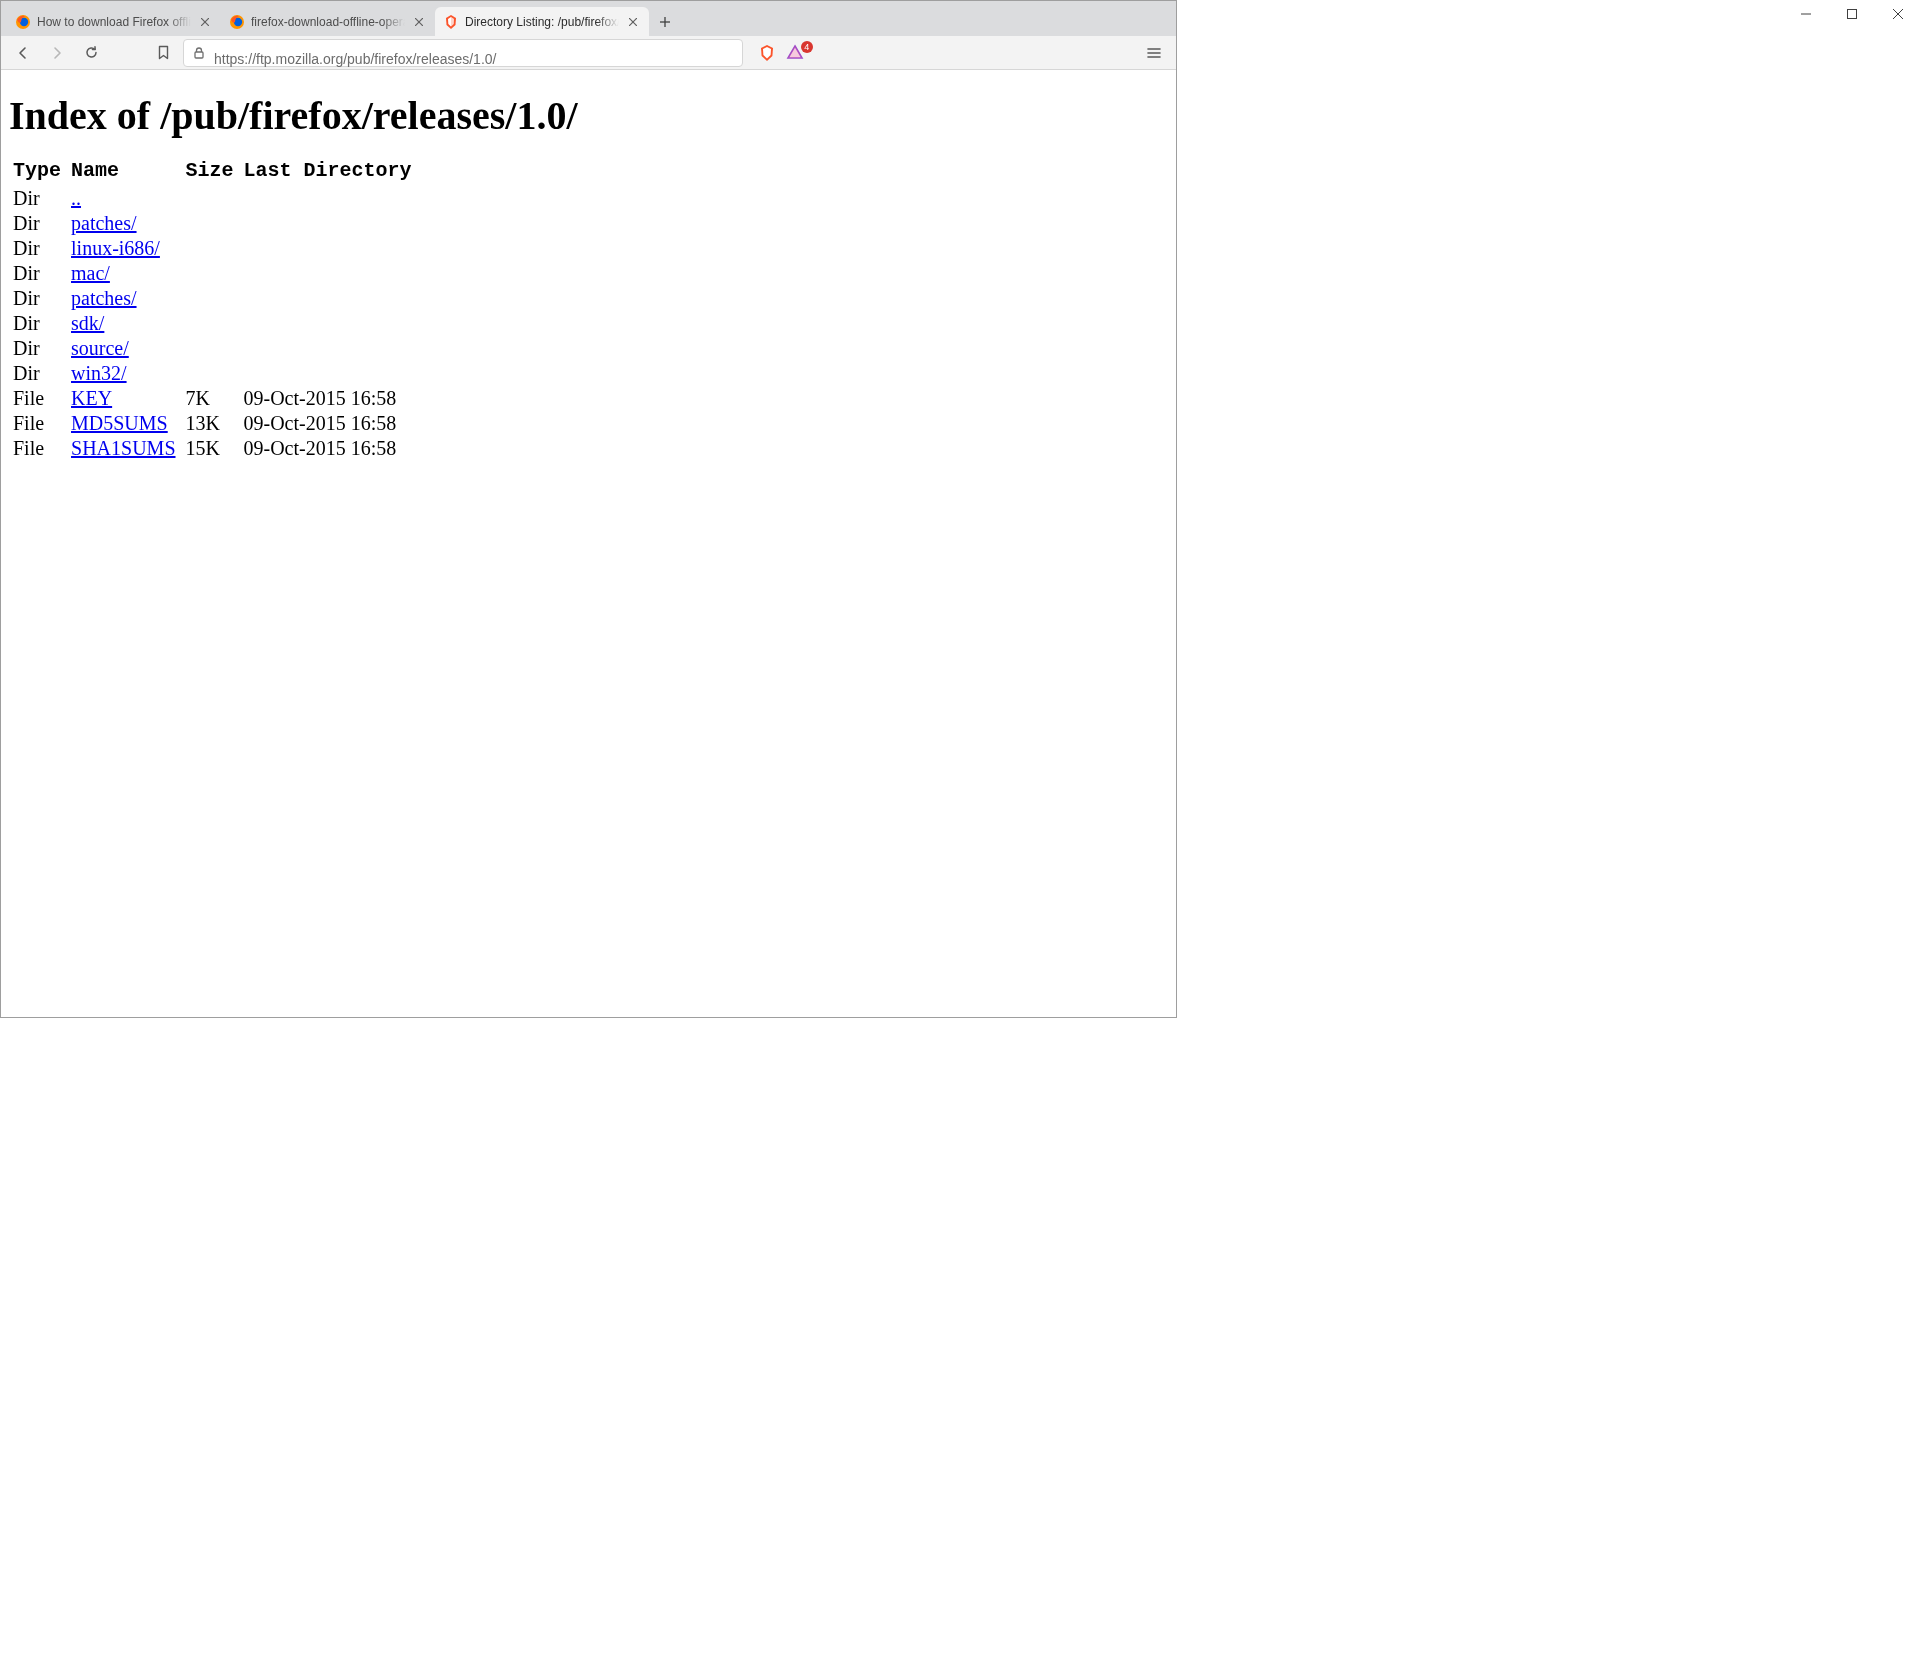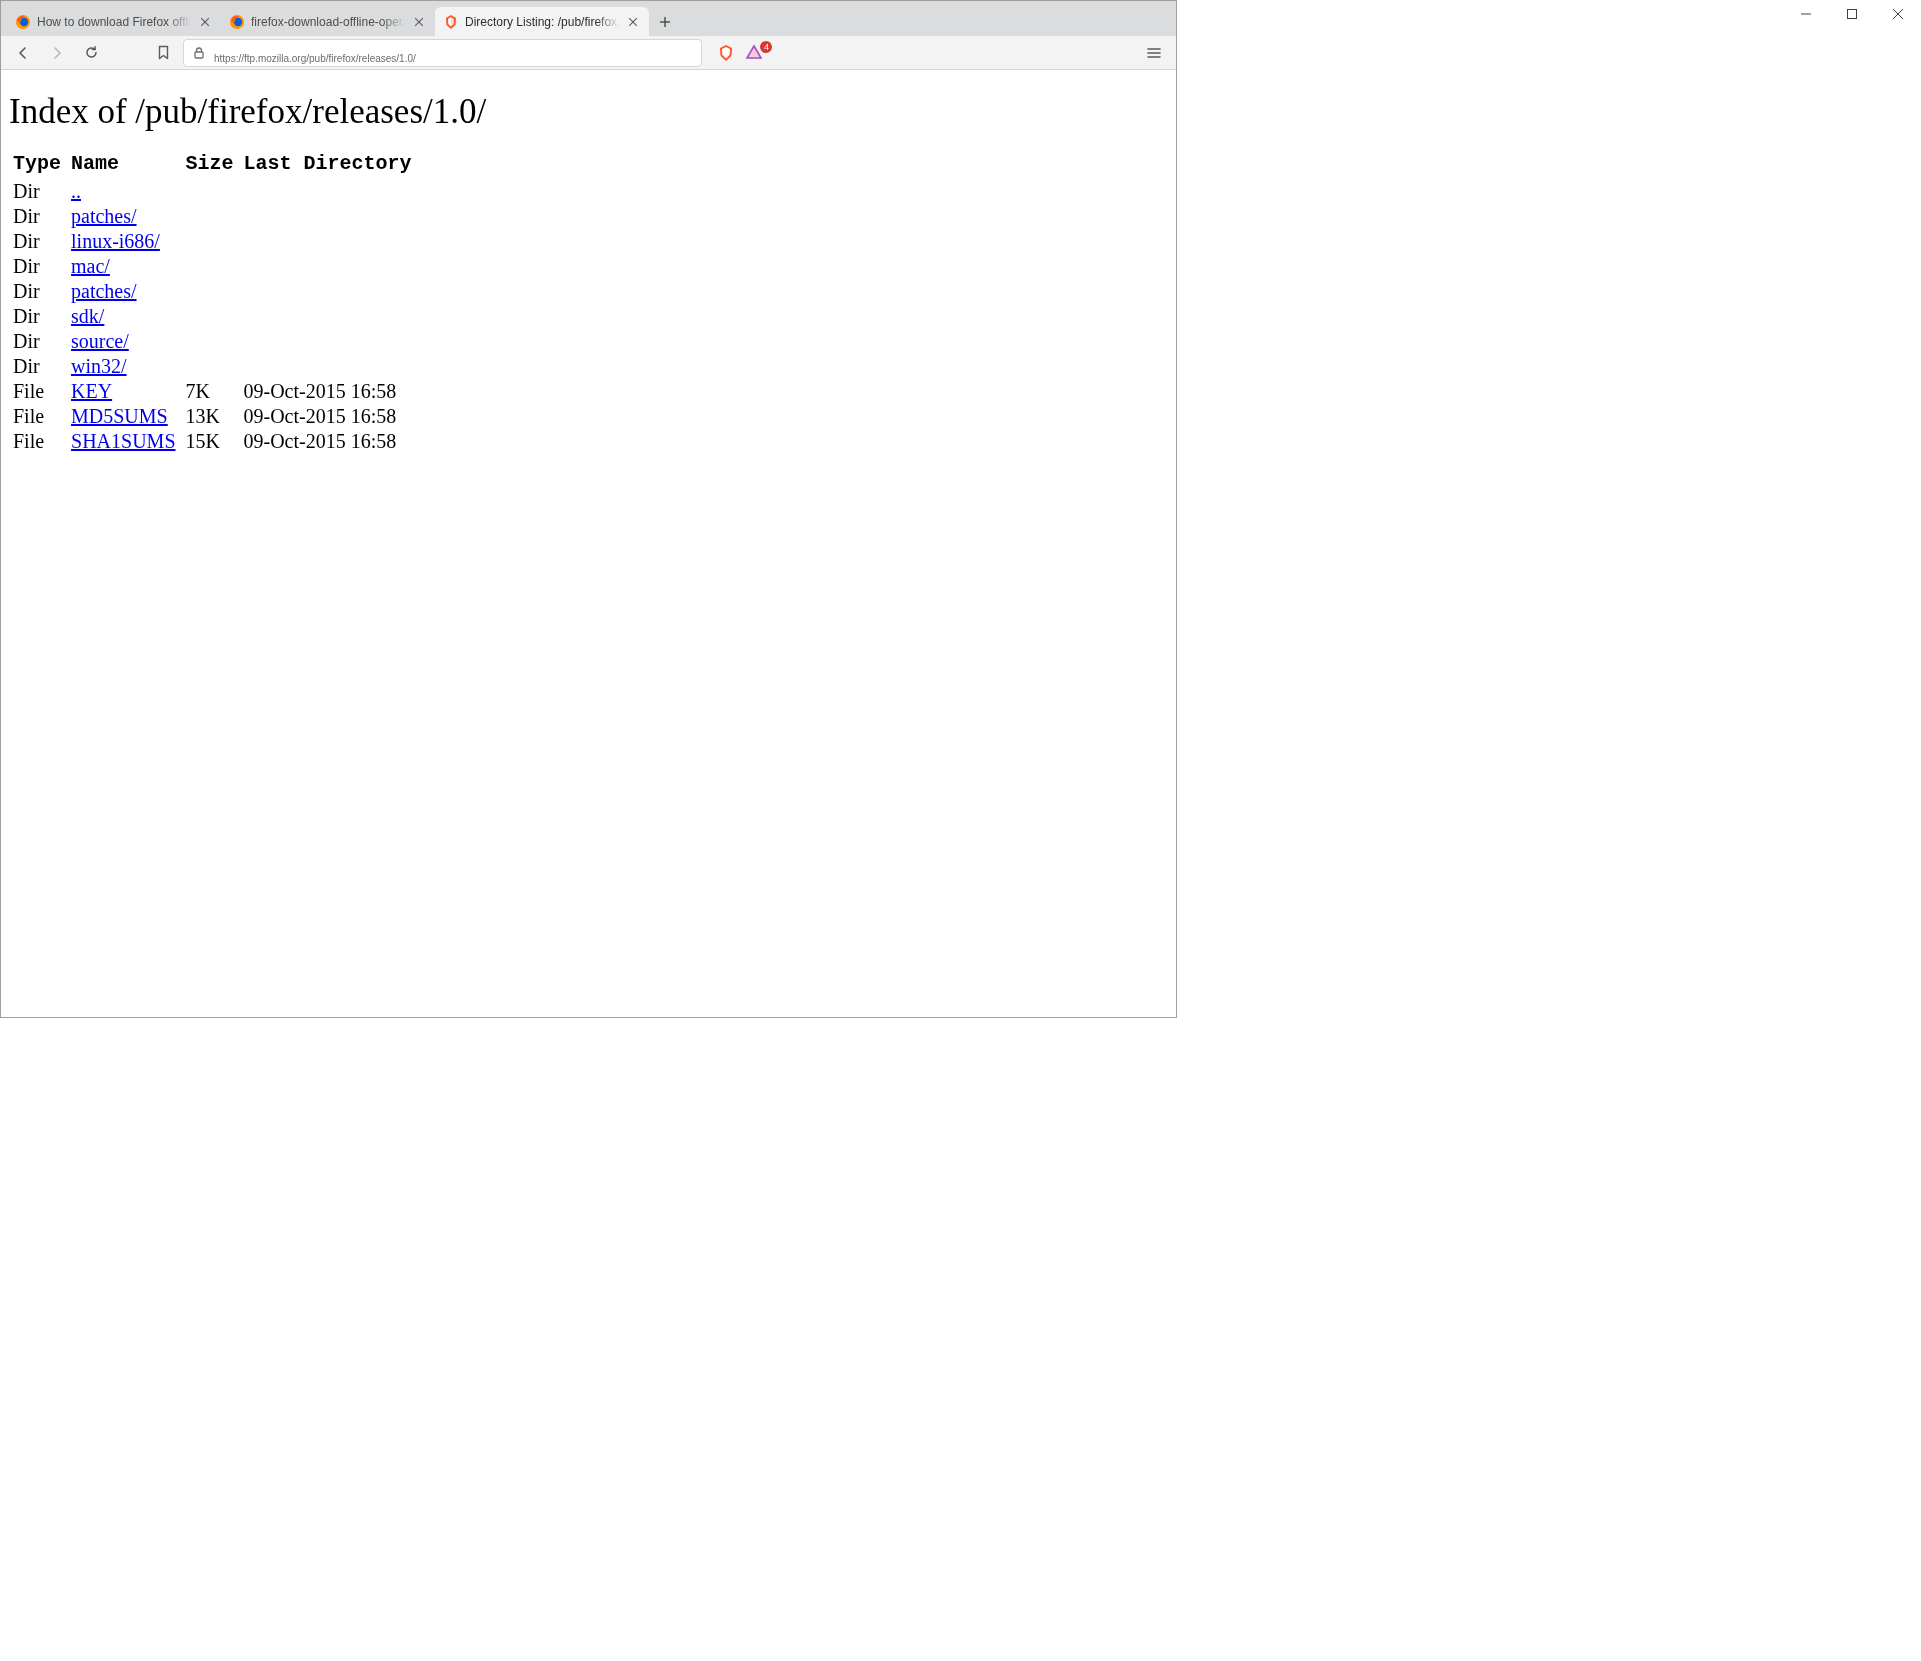--- a/index.html
+++ b/index.html
@@ -106,21 +106,21 @@
     background:#fff;
     border:1px solid #d6d6d6;
     border-radius:4px;
     display:flex;
     align-items:center;
     padding:0 8px;
     gap:8px;
     color:#5a5a5a;
   }
   .urlbar .lock { width:14px; height:14px; flex:0 0 14px; color:#6f6f6f; }
-  .urlbar .url { flex:1 1 auto; font-size:10px; color:#6c6c6c; white-space:nowrap; overflow:hidden;margin-top:12px; }
+  .urlbar .url { flex:1 1 auto; font-size:14px; color:#6c6c6c; white-space:nowrap; overflow:hidden;margin-top:12px; }
   .right-icons { display:flex; align-items:center; gap:2px; margin-left:4px; }
   .brave-shield { width:20px; height:20px; position:relative; }
   .brave-rewards { width:24px; height:20px; position:relative; }
   .badge {
     position:absolute; top:-2px; right:-4px;
     background:#d9362f; color:#fff;
     font-size:9px; line-height:12px;
     min-width:12px; height:12px;
     border-radius:6px;
     text-align:center;
@@ -133,22 +133,22 @@
     flex:1 1 auto;
     overflow:auto;
     background:#fff;
   }
   .page {
     padding:8px;
     font-family: "Times New Roman", Times, serif;
     color:#000;
   }
   .page h1 {
-    font-size:35px;
-    font-weight:normal;
+    font-size:40px;
+    font-weight:bold;
     margin:14px 0 18px 0;
   }
   .page table {
     border-collapse:collapse;
     font-size:20px;
   }
   .page th {
     text-align:left;
     font-weight:bold;
     padding:2px 6px 4px 4px;

